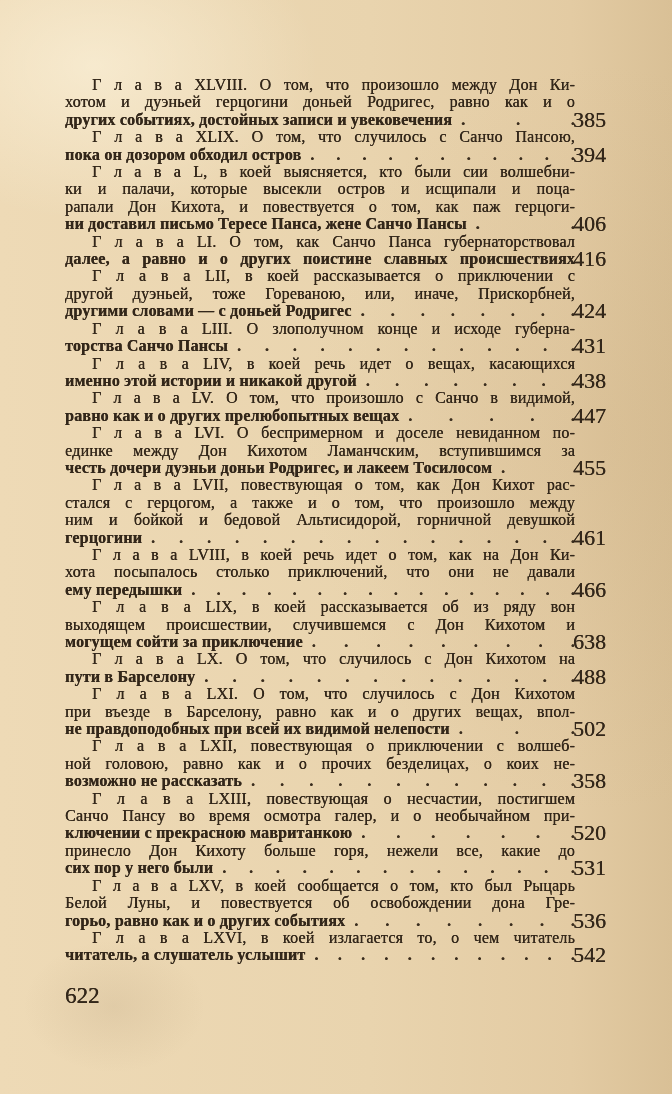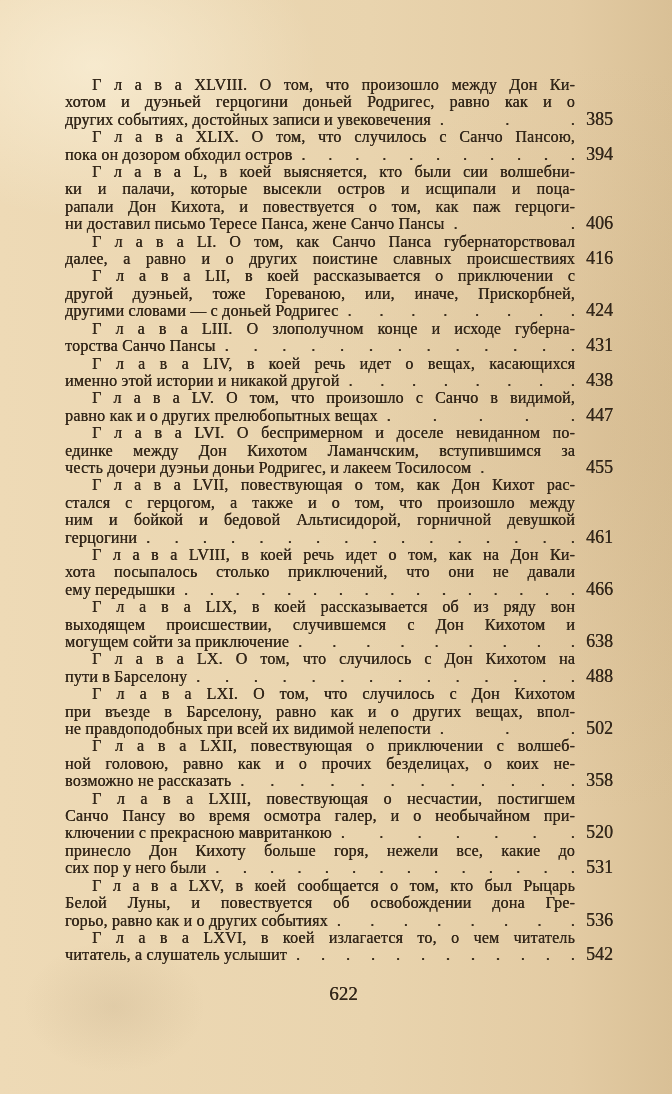--- a/index.html
+++ b/index.html
@@ -19,39 +19,39 @@
   }
   .entry { position: relative; padding-right: 47px; }
   .line {
     width: 510px;
     font-size: 16px; line-height: 17.4px;
     text-align: justify; text-align-last: justify;
     letter-spacing: 0.2px;
     text-shadow: 0.3px 0 0 currentColor;
   }
   .line.first { text-indent: 27px; }
-  .line.lastline { display: flex; }
+  .line.lastline { display: flex; font-weight: bold; }
   .line-text { white-space: pre; flex: 0 1 auto; }
   .line-text.stretch { flex: 1 1 auto; white-space: normal; text-align: justify; text-align-last: justify; }
   .leader {
     flex: 1 1 auto;
     margin-left: 9px;
     overflow: hidden;
     text-align: justify; text-align-last: justify;
     color: #3a2d1e;
   }
   .pagenum {
-    position: absolute; right: 9px; bottom: 0;
-    font-size: 18px; line-height: 17.4px;
+    position: absolute; right: 16px; bottom: 0;
+    font-size: 22px; line-height: 17.4px;
     text-shadow: 0.3px 0 0 currentColor;
   }
   .folio {
     position: absolute; left: 65px; top: 983px; width: 557px;
-    text-align: center;
-    font-size: 19px;
+    text-align: left;
+    font-size: 23px;
     text-shadow: 0.3px 0 0 currentColor;
   }
 </style>
 </head>
 <body>
 
 <div class="toc">
     <div class="entry">
       <div class="line first">Г л а в а XLVIII. О том, что произошло между Дон Ки-</div>
       <div class="line">хотом и дуэньей герцогини доньей Родригес, равно как и о</div>

